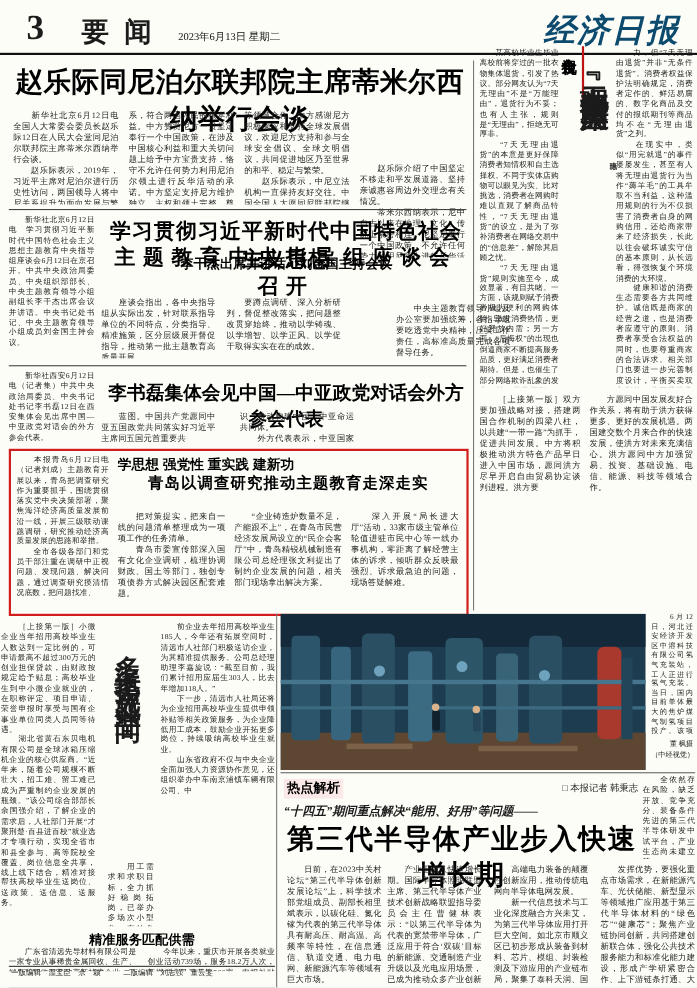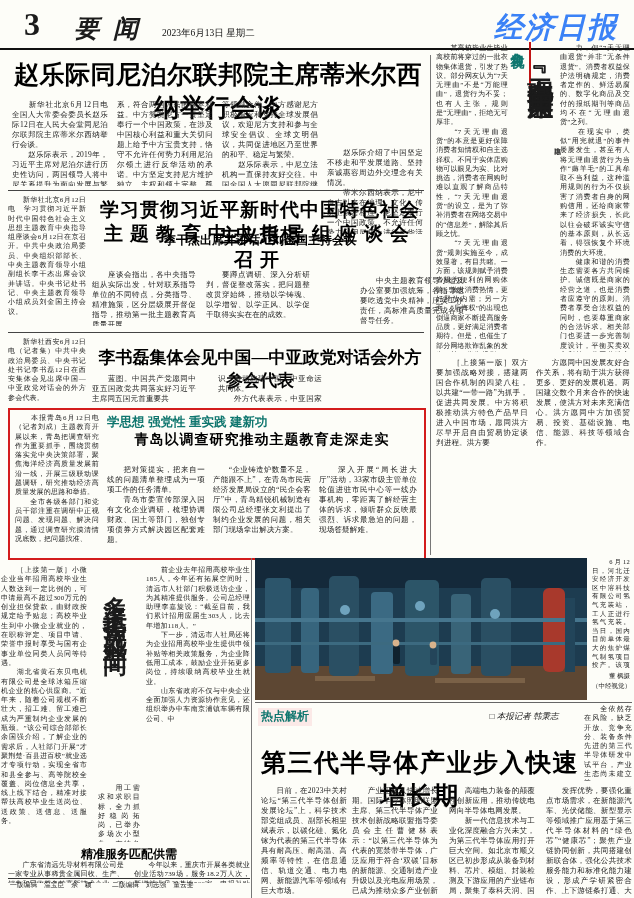--- a/index.html
+++ b/index.html
@@ -4,35 +4,35 @@
 <style>
   html,body{margin:0;padding:0;background:#e8e8e4;}
   #page{position:relative;width:634px;height:898px;background:#fdfdf8;margin:0 auto;
         font-family:"Liberation Serif","DejaVu Serif",serif;color:#1b1b1b;overflow:hidden;}
   .abs{position:absolute;}
   .col{position:absolute;font-size:7.5px;line-height:10px;text-align:justify;
        overflow:hidden;white-space:pre-line;color:#222;letter-spacing:.2px;}
   .col-s{font-size:7px;line-height:9.3px;}
   .hl{font-weight:bold;text-align:center;color:#000;}
   .rule{position:absolute;background:#444;}
-  .red{color:#0f766e;}
+  .red{color:#000000;}
   .vert{writing-mode:vertical-rl;text-orientation:upright;}
   .kicker-red{font-family:"Liberation Sans","DejaVu Sans",sans-serif;font-weight:bold;}
   .editors{font-size:6.8px;line-height:9px;color:#222;white-space:pre-line;
            border-top:1.2px solid #333;border-bottom:1.2px solid #333;padding:1px 2px;}
 </style>
 </head>
 <body>
 
 <div id="page">
 
   <div class="abs" style="left:24px;top:6px;font-size:32px;font-weight:bold;">3</div>
-  <div class="abs" style="left:74px;top:12px;font-size:25px;font-weight:bold;letter-spacing:14px;font-style:italic;">要闻</div>
+  <div class="abs" style="left:74px;top:12px;font-size:25px;font-weight:bold;letter-spacing:14px;">要闻</div>
   <div class="abs" style="left:162px;top:27px;font-size:9.5px;color:#111;">2023年6月13日 星期二</div>
-  <div class="abs" style="right:16px;top:8px;font-size:29px;font-weight:bold;font-style:italic;color:#3b82f6;letter-spacing:2px;font-family:'Liberation Serif',serif;">经济日报</div>
+  <div class="abs" style="right:16px;top:8px;font-size:29px;font-weight:bold;font-style:italic;color:#0c4a6e;letter-spacing:2px;font-family:'Liberation Serif',serif;">经济日报</div>
   <div class="rule" style="left:0;top:48px;width:634px;height:2px;background:#111;"></div>
 
   <div class="abs hl" style="left:8px;top:58px;width:420px;font-size:25px;letter-spacing:.5px;">赵乐际同尼泊尔联邦院主席蒂米尔西纳举行会谈</div>
   <div class="col" style="left:12px;top:100px;width:96px;height:86px;">　　新华社北京6月12日电　全国人大常委会委员长赵乐际12日在人民大会堂同尼泊尔联邦院主席蒂米尔西纳举行会谈。
 　　赵乐际表示，2019年，习近平主席对尼泊尔进行历史性访问，两国领导人将中尼关系提升为面向发展与繁荣的世代友好的战略合作伙伴关系。中方愿同尼方一道，落实好两国领导人达成的重要共识，深化各领域交流合作，推动建设中尼更加紧密的命运共同体。
 　　赵乐际指出，中尼山水相连、命运</div>
   <div class="col" style="left:117px;top:100px;width:96px;height:86px;">系，符合两国人民的根本利益。中方赞赏尼方一贯坚定奉行一个中国政策，在涉及中国核心利益和重大关切问题上给予中方宝贵支持，恪守不允许任何势力利用尼泊尔领土进行反华活动的承诺。中方坚定支持尼方维护独立、主权和领土完整，尊重尼政府和人民根据自身国情选择的发展道路。“一带一路”倡议提出十年来，中尼“一带一路”合作成果丰硕。双方要推进互联互通、口岸、电网等基础设施项目，持续打造跨喜马拉雅立体互联互通网</div>
   <div class="col" style="left:222px;top:100px;width:96px;height:86px;">等领域合作。中方感谢尼方积极响应和支持全球发展倡议，欢迎尼方支持和参与全球安全倡议、全球文明倡议，共同促进地区乃至世界的和平、稳定与繁荣。
 　　赵乐际表示，中尼立法机构一直保持友好交往。中国全国人大愿同尼联邦院继续加强各层级交往，夯实中尼友好合作的社会和民意基础，及时出台、审查有利于两国关系发展的法律文件，为各领域务实合作提供法律保障，加强在各国议会联盟、亚洲议会大会等多边机</div>
   <div class="col" style="left:327px;top:100px;width:96px;height:86px;margin-top:48px;">　　赵乐际介绍了中国坚定不移走和平发展道路、坚持亲诚惠容周边外交理念有关情况。
@@ -123,23 +123,24 @@
       <rect x="180" y="120" width="90" height="5" fill="#7a6147"></rect>
       <rect x="310" y="40" width="10" height="74" fill="#22455a"></rect>
     </svg>
   </div>
   <div class="col" style="left:592px;top:558px;width:38px;height:112px;font-size:6.5px;line-height:8.6px;">　　6月12日，河北迁安经济开发区中溶科技有限公司氢气充装站，工人正进行氢气充装。当日，国内目前单体最大的焦炉煤气制氢项目投产。该项目达产后，每天可满足700辆氢燃料电池重型卡车及其他燃料电池汽车的使用需求。</div>
   <div class="abs" style="left:592px;top:672px;width:38px;font-size:6.5px;text-align:right;">董 枫摄</div>
   <div class="abs" style="left:592px;top:682px;width:40px;font-size:6.5px;">（中经视觉）</div>
 
   <div class="rule" style="left:255px;top:702px;width:377px;height:1px;background:#666;"></div>
   <div class="abs kicker-red red" style="left:258px;top:708px;font-size:12px;background:#fbe9e7;padding:0 3px 1px 3px;">热点解析</div>
-  <div class="abs" style="left:468px;top:711px;width:112px;font-size:8.5px;text-align:center;font-style:italic;">□ 本报记者 韩秉志</div>
+  <div class="abs" style="left:468px;top:711px;width:112px;font-size:8.5px;text-align:right;">□ 本报记者 韩秉志</div>
   <div class="col col-s" style="left:584px;top:705px;width:48px;height:76px;">　　全依然存在风险，缺乏开放、竞争充分、装备条件先进的第三代半导体研发中试平台，产业生态尚未建立等。
 　　为此，第三代半导体产业技术创新战略联盟等倡台</div>
+  <div class="abs" style="left:258px;top:730px;width:330px;font-size:11px;font-weight:bold;font-style:italic;">“十四五”期间重点解决“能用、好用”等问题——</div>
   <div class="abs hl" style="left:255px;top:746px;width:330px;font-size:25px;letter-spacing:1.5px;">第三代半导体产业步入快速增长期</div>
   <div class="col" style="left:261px;top:786px;width:86px;height:108px;">　　日前，在2023中关村论坛“第三代半导体创新发展论坛”上，科学技术部党组成员、副部长相里斌表示，以碳化硅、氮化镓为代表的第三代半导体具有耐高压、耐高温、高频率等特性，在信息通信、轨道交通、电力电网、新能源汽车等领域有巨大市场。
 　　“总体上看，‘十三五’期间已经基本解决我国第三代半导体产业和相关装备的‘有无’问题，‘十四五’期间将重点解决‘能用、好用’以及可持续创新能力问题。”相里斌表示，科技部将聚焦重点领域和重大应用方向，重点支持材料、工艺和装备技术攻关。目前，全球第三代半导体</div>
   <div class="col" style="left:352px;top:786px;width:86px;height:108px;">　　产业正进入快速增长期。国际半导体照明联盟主席、第三代半导体产业技术创新战略联盟指导委员会主任曹健林表示：“以第三代半导体为代表的宽禁带半导体，广泛应用于符合‘双碳’目标的新能源、交通制造产业升级以及光电应用场景，已成为推动众多产业创新升级的重要引擎。”曹健林分析认为，我国发展第三代半导体已经具备技术突破和产业快速发展的基础，与半导体相关的精密制造水平和配套能力快速提升，为相关装备国产化打下坚实基础。
 　　中国工程院院士、国家新材料产业发展专家咨询委员会副主任干勇表示，基于第三代半导体材料和器件将引领</div>
   <div class="col" style="left:449px;top:786px;width:86px;height:108px;">　　高端电力装备的颠覆性创新应用，推动传统电网向半导体电网发展。
 　　新一代信息技术与工业化深度融合方兴未艾，为第三代半导体应用打开巨大空间。如北京市顺义区已初步形成从装备到材料、芯片、模组、封装检测及下游应用的产业链布局，聚集了泰科天润、国联万众、瑞能半导体等产业链上下游企业30余家。论坛上，国联万众碳化硅二期等6个产业项目签约，预计总投资近18亿元。
 　　第三代半导体产业也面临不少“成长中的烦恼”。比如，原始创新和面向应用的基础研究能力较弱，关键装备和原材料依赖进口程度高，产业链、供应链安</div>
   <div class="col" style="left:546px;top:786px;width:86px;height:108px;">　　发挥优势，要强化重点市场需求，在新能源汽车、光伏储能、新型显示等领域推广应用基于第三代半导体材料的“绿色芯”“健康芯”；聚焦产业链协同创新，共同搭建创新联合体，强化公共技术服务能力和标准化能力建设，形成产学研紧密合作、上下游链条打通、大中小企业共生发展的协同创新局面。
 　　第三代半导体产业技术创新战略联盟秘书长于坤山认为，一方面需要推动示范应用，打通产业链条，提高产品竞争力和产业引领力；另一方面需要聚集创新要素，积极推动国际科技交流与合作，重点加强与具备成熟技术的中小企业和研发团队的深度合作。</div>

